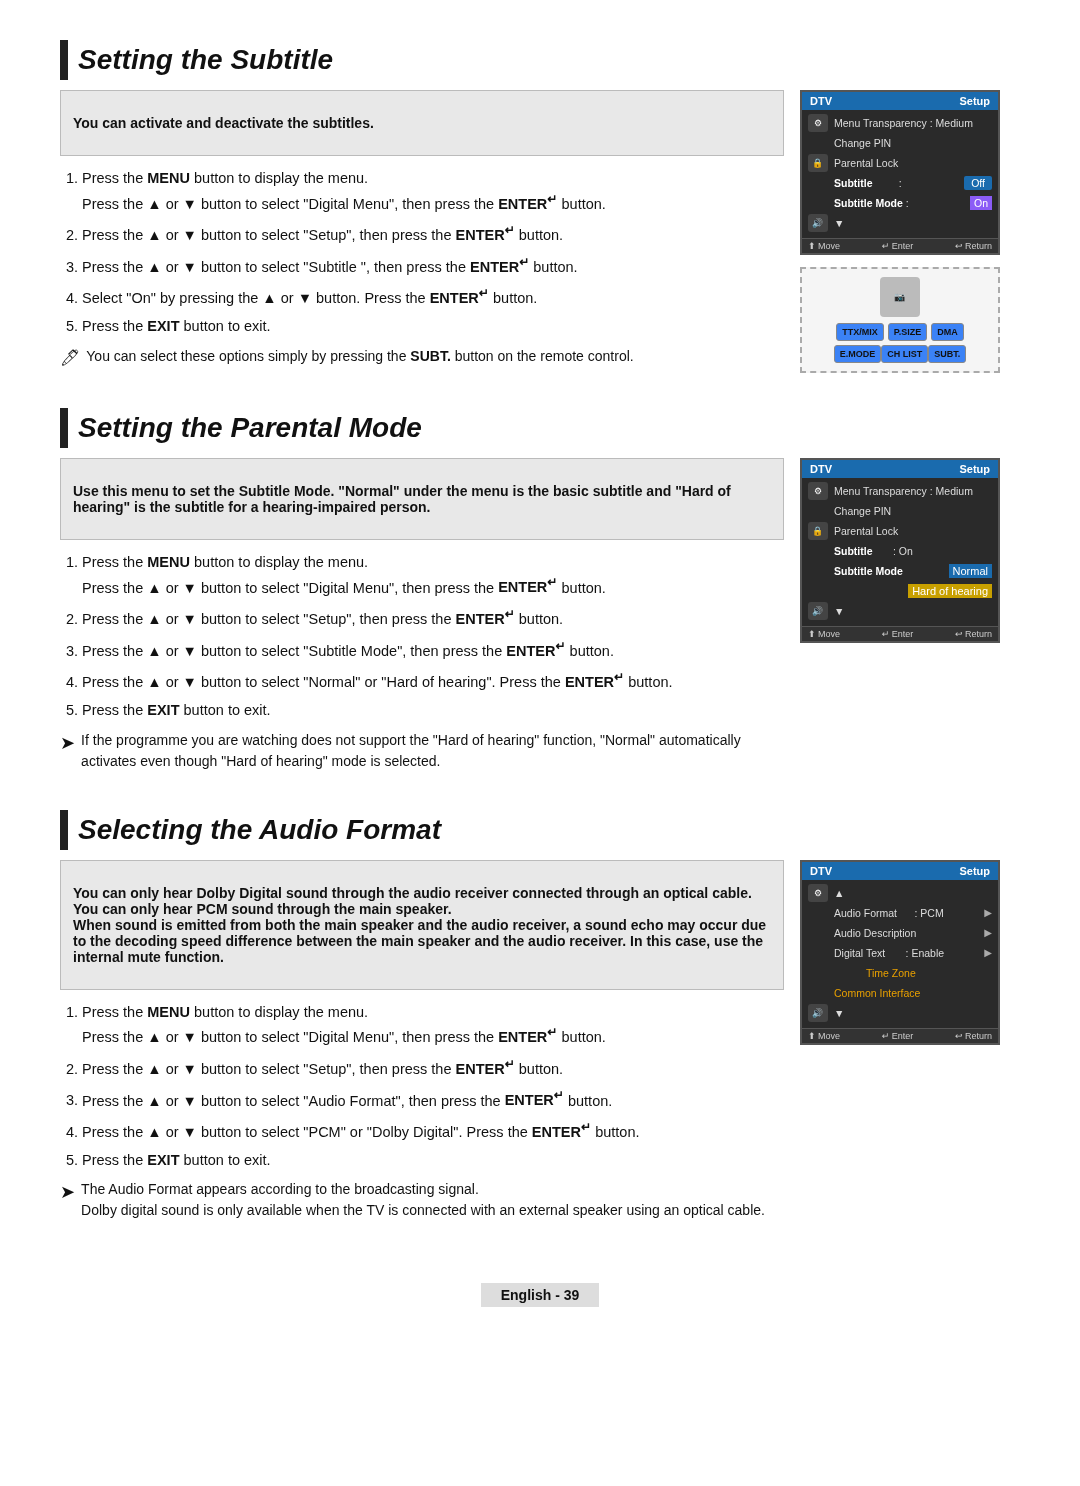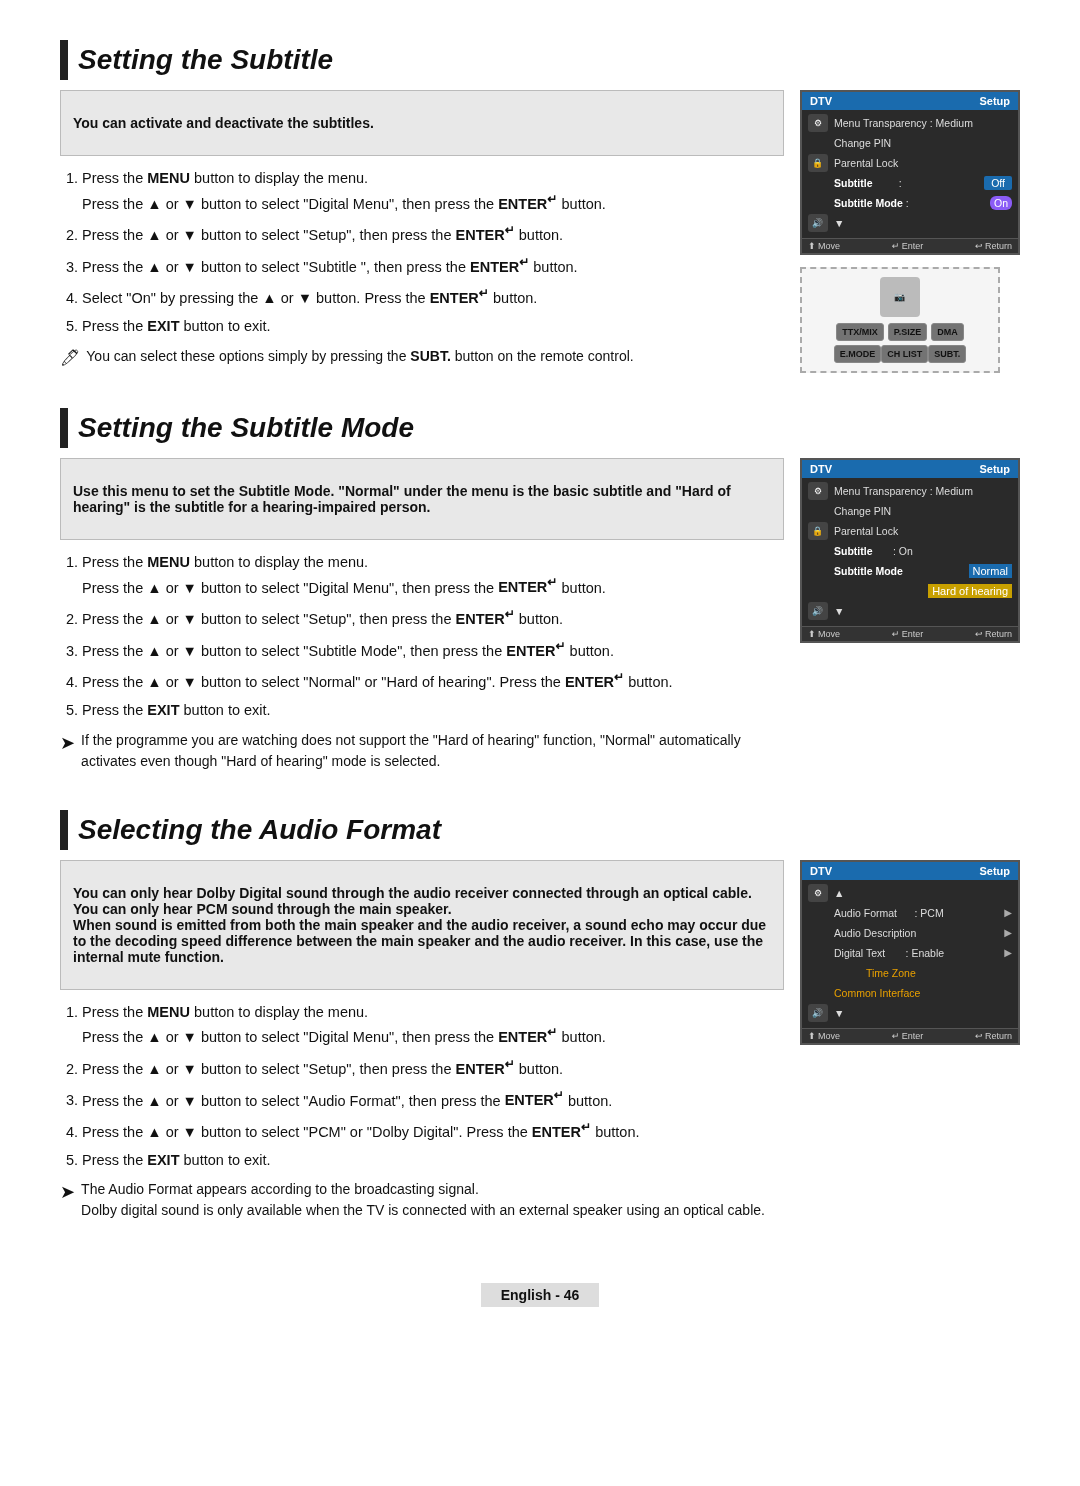--- a/index.html
+++ b/index.html
@@ -87,21 +87,21 @@
 
     b { font-weight: bold; }
 
     
     .tv-screen {
       border: 2px solid #555;
       background: #222;
       color: #fff;
       font-size: 11px;
       padding: 0;
-      width: 220px;
+      width: 200px;
     }
     .tv-header {
       display: flex;
       justify-content: space-between;
       background: #1a6bae;
       color: #fff;
       padding: 3px 8px;
       font-size: 11px;
       font-weight: bold;
     }
@@ -137,21 +137,21 @@
       color: #fff;
       padding: 1px 7px;
       font-size: 10.5px;
       border-radius: 2px;
     }
     .tv-highlight-orange {
       background: #8b5cf6;
       color: #fff;
       padding: 1px 4px;
       font-size: 10.5px;
-      border-radius: 6px;
+      border-radius: 0;
     }
     .tv-footer {
       display: flex;
       justify-content: space-between;
       background: #333;
       padding: 2px 6px;
       font-size: 9px;
       color: #ccc;
       border-top: 1px solid #555;
     }
@@ -167,21 +167,21 @@
       background: #f5f5f5;
     }
     .remote-top-row {
       display: flex;
       gap: 4px;
       margin-bottom: 4px;
       justify-content: center;
     }
     .remote-btn {
       border: 1px solid #888;
-      background: #737373;
+      background: #3b82f6;
       font-size: 9px;
       padding: 3px 5px;
       border-radius: 3px;
       font-weight: bold;
       text-align: left;
     }
     .remote-bottom-row {
       display: flex;
       justify-content: center;
     }
@@ -311,21 +311,21 @@
           <div class="remote-btn">SUBT.</div>
         </div>
       </div>
     </div>
   </div>
 </div>
 
 <div class="section-wrapper">
   <div class="section-heading">
     <div class="section-bar"></div>
-    <h2>Setting the Subtitle Mode</h2>
+    <h2>Setting the Parental Mode</h2>
   </div>
 
   <div class="content-area">
     <div class="steps-col">
       <div class="info-box">
         <b>Use this menu to set the Subtitle Mode. "Normal" under the menu is the basic subtitle and "Hard of hearing" is the subtitle for a hearing-impaired person.</b>
       </div>
 
       <ol>
         <li>
@@ -474,14 +474,14 @@
           <span>⬆ Move</span>
           <span>↵ Enter</span>
           <span>↩ Return</span>
         </div>
       </div>
     </div>
   </div>
 </div>
 
 <div class="page-label-wrapper">
-  <span class="page-label">English - 46</span>
+  <span class="page-label">English - 39</span>
 </div>
 
 </body></html>

